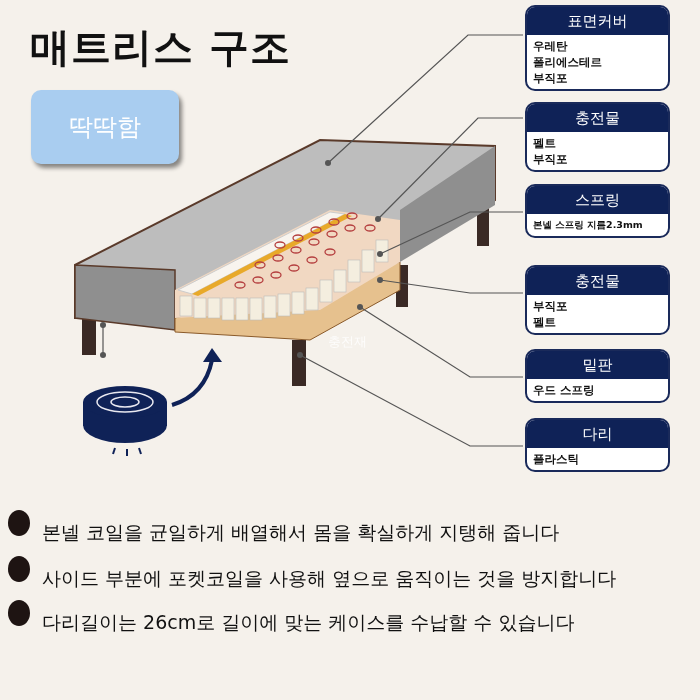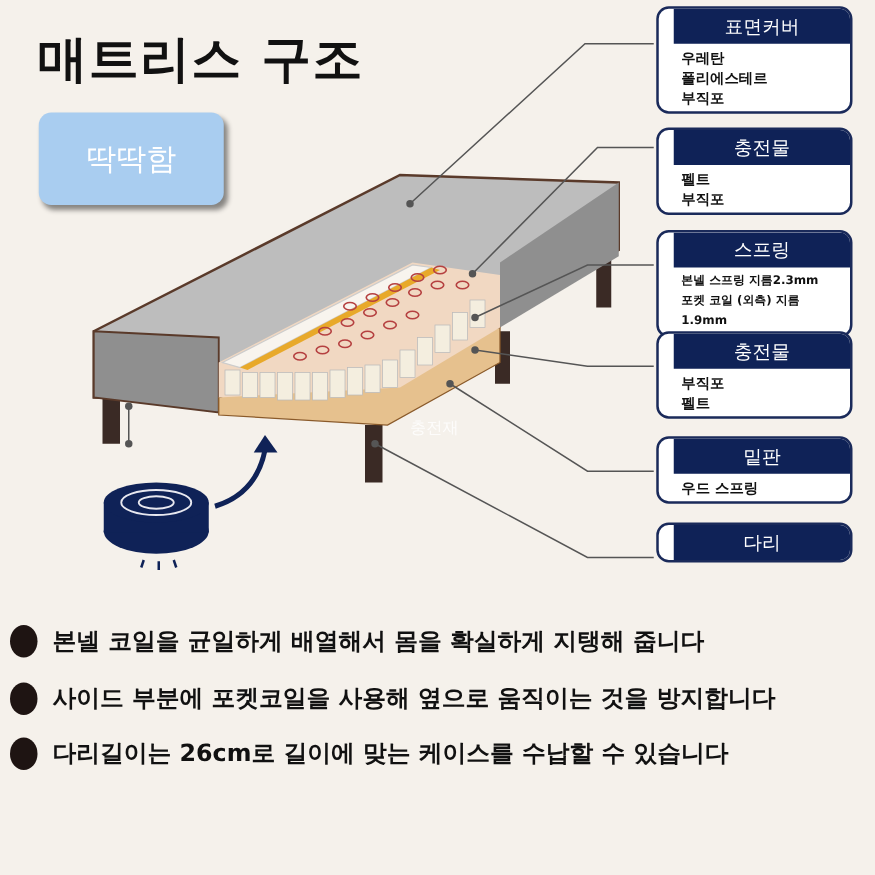--- a/index.html
+++ b/index.html
@@ -1,27 +1,27 @@
 <!DOCTYPE html>
 <html><head>
 <meta charset="utf-8">
 <style>
   html,body{margin:0;padding:0;}
   body{width:700px;height:700px;background:#f5f1eb;position:relative;overflow:hidden;font-family:"DejaVu Sans","Liberation Sans",sans-serif;color:#1b1b1b;}
   .title{position:absolute;left:30px;top:20px;font-size:40px;font-weight:bold;letter-spacing:1px;color:#111;}
   .firm{position:absolute;left:31px;top:90px;width:148px;height:74px;background:#a9cdf0;border-radius:10px;box-shadow:3px 4px 4px rgba(0,0,0,0.45);color:#fff;font-size:24px;display:flex;align-items:center;justify-content:center;}
   svg.art{position:absolute;left:0;top:0;}
-  .card{position:absolute;left:525px;width:141px;border:2px solid #1a2a5a;border-radius:10px;background:#fff;overflow:hidden;padding-left:12px;}
+  .card{position:absolute;left:525px;width:141px;border:2px solid #1a2a5a;border-radius:10px;background:#fff;overflow:hidden;}
   .card .hd{background:#0f2257;color:#fff;font-size:15px;text-align:center;height:28px;line-height:28px;}
   .card .bd{padding:3px 6px;font-size:11.5px;font-weight:bold;line-height:16px;color:#111;}
   .card .bd.small{font-size:9.5px;}
   .bullets{position:absolute;left:8px;top:500px;}
   .bl{position:absolute;left:0;display:flex;align-items:center;white-space:nowrap;}
   .dot{width:22px;height:26px;border-radius:50%;background:#1e1412;margin-right:12px;flex:none;}
-  .bl span{font-size:19px;font-weight:bold;color:#111;}
+  .bl span{font-size:19px;font-weight:normal;color:#111;margin-top:20px;}
   .wm{position:absolute;left:328px;top:333px;font-size:13px;color:rgba(255,255,255,0.8);}
 </style>
 </head>
 <body>
 
 <div class="title">매트리스 구조</div>
 <div class="firm">
     <span>딱딱함</span>
   </div>
 
@@ -135,38 +135,40 @@
   <div class="hd">충전물</div>
   <div class="bd">
       <div>펠트</div>
       <div>부직포</div>
     </div>
 </div>
 <div class="card" style="top:184px;">
   <div class="hd">스프링</div>
   <div class="bd small">
       <div>본넬 스프링 지름2.3mm</div>
-      <div>포켓 코일 (외측) 지름1.9mm</div>
     </div>
 </div>
 <div class="card" style="top:265px;">
   <div class="hd">충전물</div>
   <div class="bd">
       <div>부직포</div>
       <div>펠트</div>
     </div>
 </div>
 <div class="card" style="top:349px;">
   <div class="hd">밑판</div>
   <div class="bd">
       <div>우드 스프링</div>
     </div>
 </div>
 <div class="card" style="top:418px;">
   <div class="hd">다리</div>
+  <div class="bd">
+      <div>플라스틱</div>
+    </div>
 </div>
 
 <div class="bullets">
   <div class="bl" style="top:0px;">
       <div class="dot"></div>
       <span>본넬 코일을 균일하게 배열해서  몸을 확실하게 지탱해 줍니다</span>
     </div>
   <div class="bl" style="top:46px;">
       <div class="dot"></div>
       <span>사이드 부분에 포켓코일을 사용해 옆으로 움직이는 것을 방지합니다</span>

